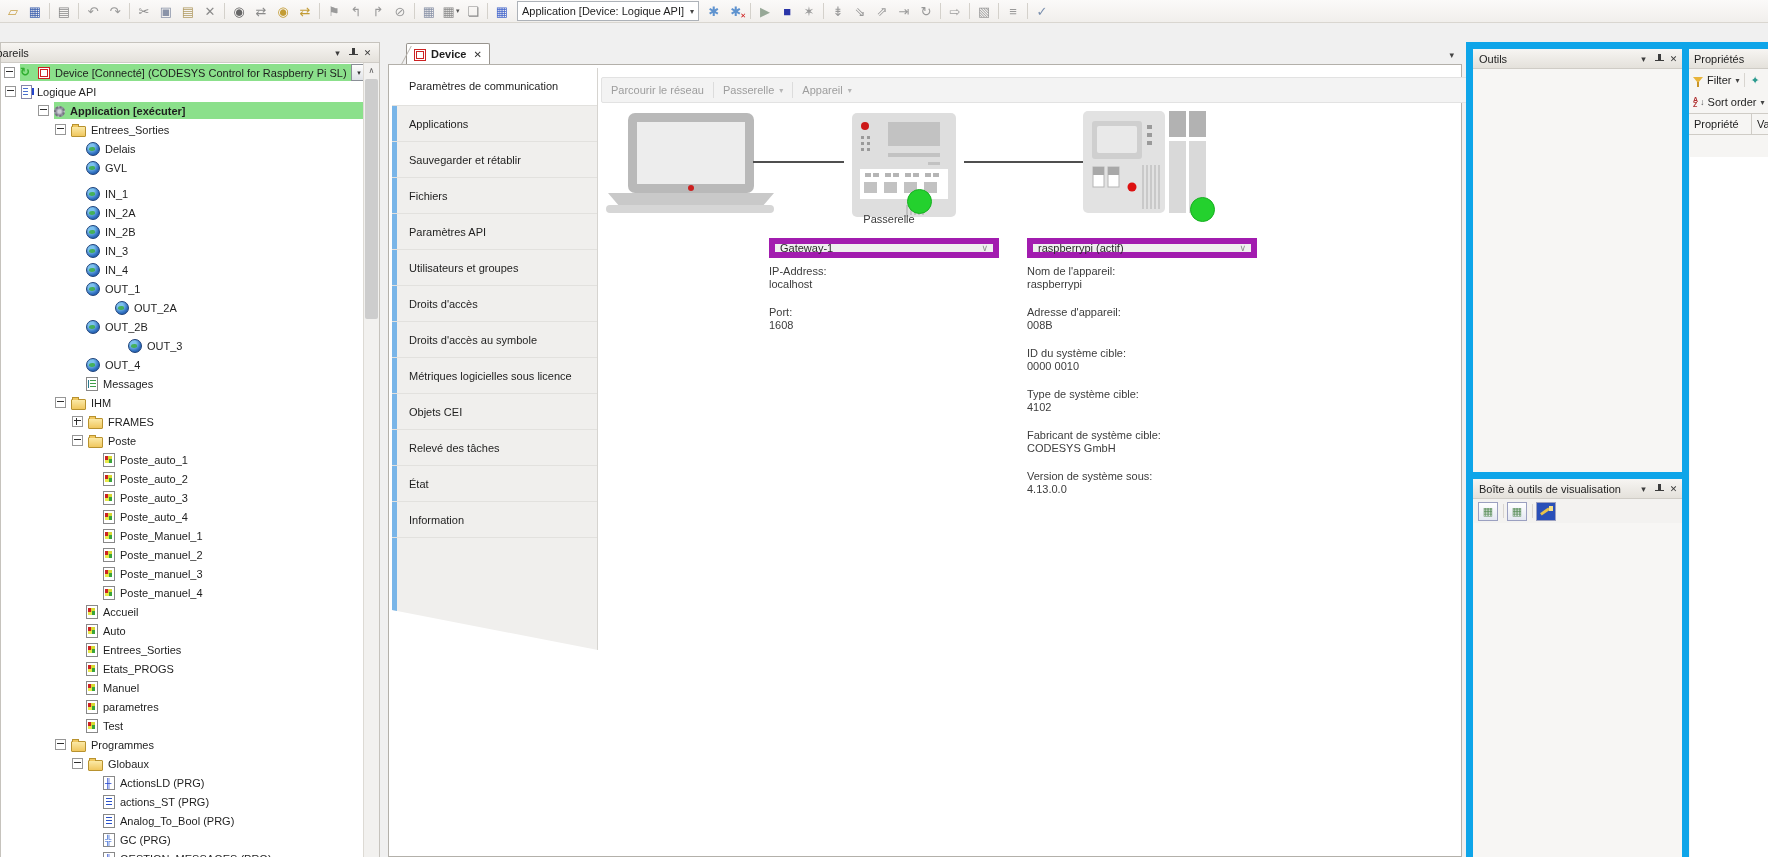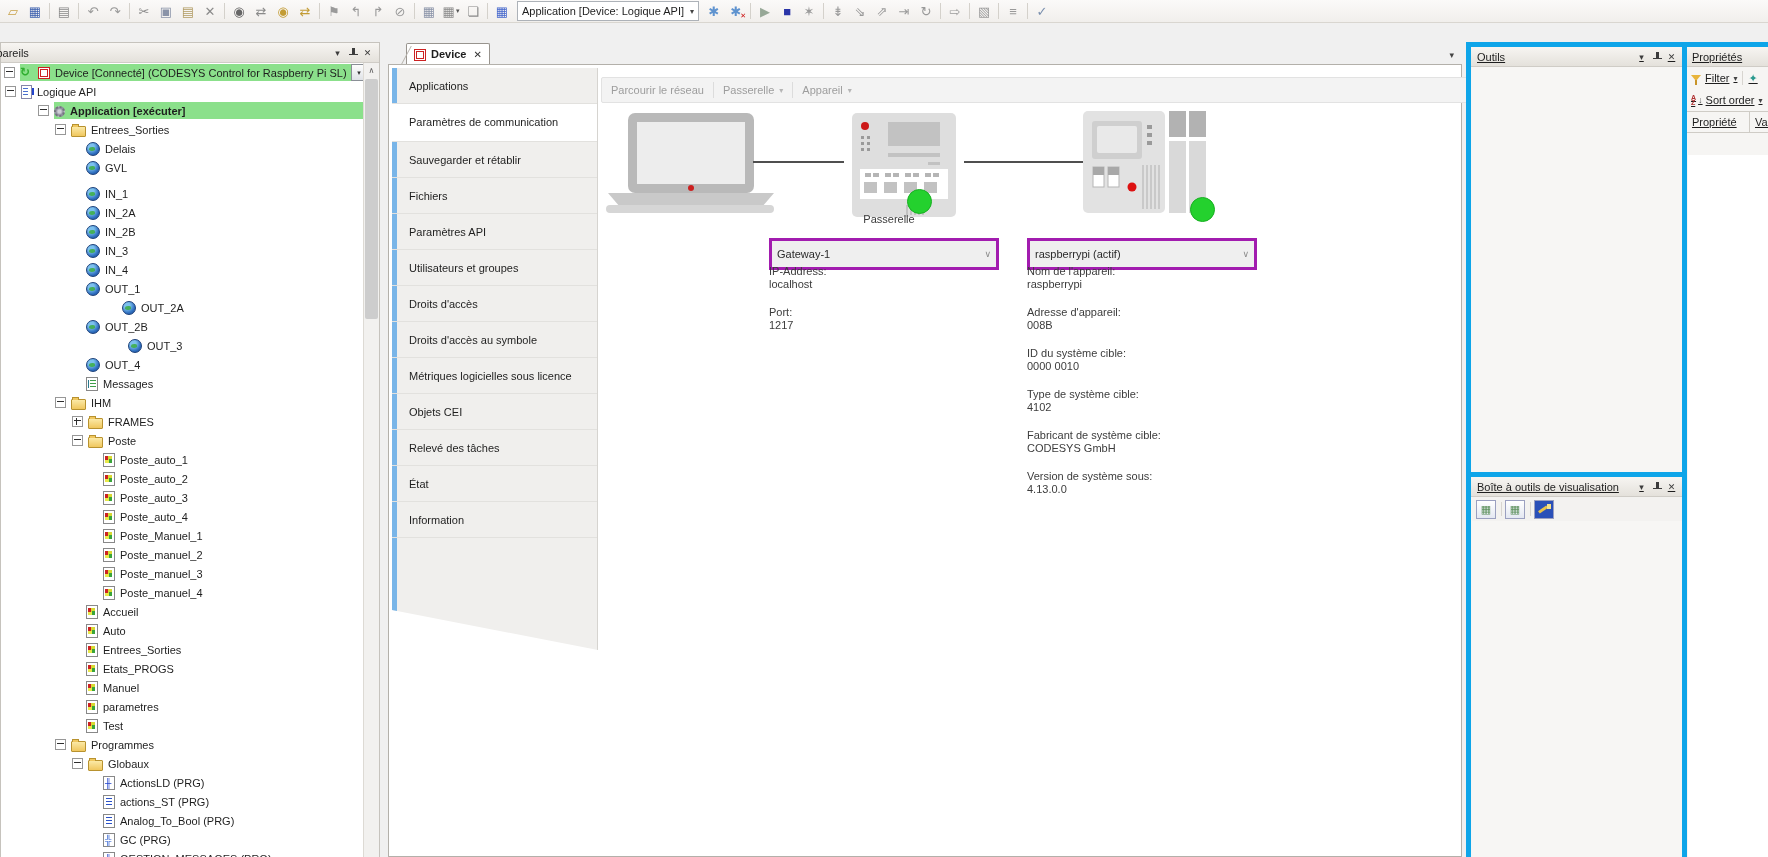--- a/index.html
+++ b/index.html
@@ -15,21 +15,21 @@
          font-size:13px;flex:none;border-radius:2px;position:relative;}
   .ticon .ovl{position:absolute;right:1px;bottom:0;font-size:7px;color:#cc1111;font-weight:bold;}
   .ticon .dd{font-size:7px;color:#555;margin-left:1px;}
   .tsep{width:1px;height:16px;background:#d4d1cb;margin:0 3px;flex:none;}
   #app-combo{height:18px;min-width:168px;border:1px solid #adb2b8;background:#fff;display:flex;
              align-items:center;padding:0 4px;margin:0 4px;flex:none;}
   #app-combo .lbl{flex:1;white-space:nowrap;}
   #app-combo .arr{color:#444;font-size:8px;margin-left:6px;}
 
   
-  .panel{background:#f6f5f3;border:5px solid #0ea5e9;text-decoration:underline;}
+  .panel{background:#f6f5f3;border:7px solid #0ea5e9;}
   .phead{height:19px;background:linear-gradient(#f7f5f2,#e4e1db);border-bottom:1px solid #cfccc6;
          display:flex;align-items:center;padding:0 4px 0 6px;}
   .phead .ptitle{flex:1;white-space:nowrap;overflow:hidden;}
   .phead .hbtn{width:15px;height:15px;display:flex;align-items:center;justify-content:center;
                color:#3c3c3c;font-size:9px;flex:none;}
   .pin{width:9px;height:12px;position:relative;}
   .pin::before{content:"";position:absolute;left:4px;top:1px;width:3px;height:6px;background:#3c3c3c;}
   .pin::after{content:"";position:absolute;left:1px;top:7px;width:9px;height:1px;background:#3c3c3c;
               box-shadow:4px 2px 0 -1px #3c3c3c;}
 
@@ -115,21 +115,21 @@
       border:1px solid #e2e2e2;border-radius:2px;display:flex;align-items:center;color:#9d9d9d;}
   .dtbtn{padding:0 9px;display:flex;align-items:center;height:100%;}
   .dtbtn .arr{font-size:8px;margin-left:5px;color:#b5b5b5;}
   .dtsep{width:1px;height:16px;background:#dcdcdc;}
 
   
   .conn{position:absolute;height:2px;background:#4f4f4f;}
   .statusdot{position:absolute;width:23px;height:23px;border-radius:50%;background:#24d12e;
       border:1px solid #17b021;}
   #gw-label{position:absolute;text-align:center;color:#3a3a3a;}
-  .combo{position:absolute;height:32px;width:230px;border:3px solid #a21caf;background:#efefef;
+  .combo{position:absolute;height:20px;width:230px;border:6px solid #a21caf;background:#efefef;
       display:flex;align-items:center;padding:0 5px;box-sizing:border-box;color:#2a2a2a;}
   .combo .lbl{flex:1;overflow:hidden;white-space:nowrap;}
   .combo .arr{color:#8a8a8a;font-size:9px;}
   .infoblock{position:absolute;color:#3c3c3c;line-height:12px;}
   .ifield{margin-bottom:16px;}
   .ifield .ilabel{margin-bottom:1px;}
 
   
   #tools-panel{left:1466px;top:42px;width:212px;height:428px;}
   #tools-panel .pbody{position:absolute;inset:20px 1px 1px 1px;background:#f7f6f4;}
@@ -313,21 +313,21 @@
           <span class="tlabel">IN_4</span>
         </div>
       </div>
       <div class="trow" style="padding-left: 71px; text-align: center;">
         <span class="expspace"></span>
         <div class="inner">
           <span class="ti ti-gvl"></span>
           <span class="tlabel">OUT_1</span>
         </div>
       </div>
-      <div class="trow" style="padding-left: 107px;">
+      <div class="trow" style="padding-left: 71px; margin-left: 29px;">
         <span class="expspace"></span>
         <div class="inner">
           <span class="ti ti-gvl"></span>
           <span class="tlabel">OUT_2A</span>
         </div>
       </div>
       <div class="trow" style="padding-left: 71px;">
         <span class="expspace"></span>
         <div class="inner">
           <span class="ti ti-gvl"></span>
@@ -542,25 +542,25 @@
   <div id="device-tab">
     <span class="ti ti-device"></span>
     <span style="font-weight:bold;">Device</span>
     <span class="tabclose">✕</span>
   </div>
   <span id="tab-list-dd">▾</span>
 </div>
 
 <div id="editor-body" class="abs">
   <div id="dev-menu">
-      <div class="mitem">
-        <span>Applications</span>
-      </div>
       <div class="mitem msel">
         <span>Paramètres de communication</span>
+      </div>
+      <div class="mitem">
+        <span>Applications</span>
       </div>
       <div class="mitem">
         <span>Sauvegarder et rétablir</span>
       </div>
       <div class="mitem">
         <span>Fichiers</span>
       </div>
       <div class="mitem">
         <span>Paramètres API</span>
       </div>
@@ -679,21 +679,21 @@
     <span class="lbl">Gateway-1</span>
     <span class="arr">∨</span>
   </div>
   <div class="infoblock" style="left:380px;top:200px;width:220px;" id="gw-info">
       <div class="ifield">
         <div class="ilabel">IP-Address:</div>
         <div class="ivalue">localhost</div>
       </div>
       <div class="ifield">
         <div class="ilabel">Port:</div>
-        <div class="ivalue">1217</div>
+        <div class="ivalue">1608</div>
       </div>
     </div>
 
   <div class="combo" style="left:638px;top:173px;">
     <span class="lbl">raspberrypi (actif)</span>
     <span class="arr">∨</span>
   </div>
   <div class="infoblock" style="left:638px;top:200px;width:240px;" id="dev-info">
       <div class="ifield">
         <div class="ilabel">Nom de l'appareil:</div>

